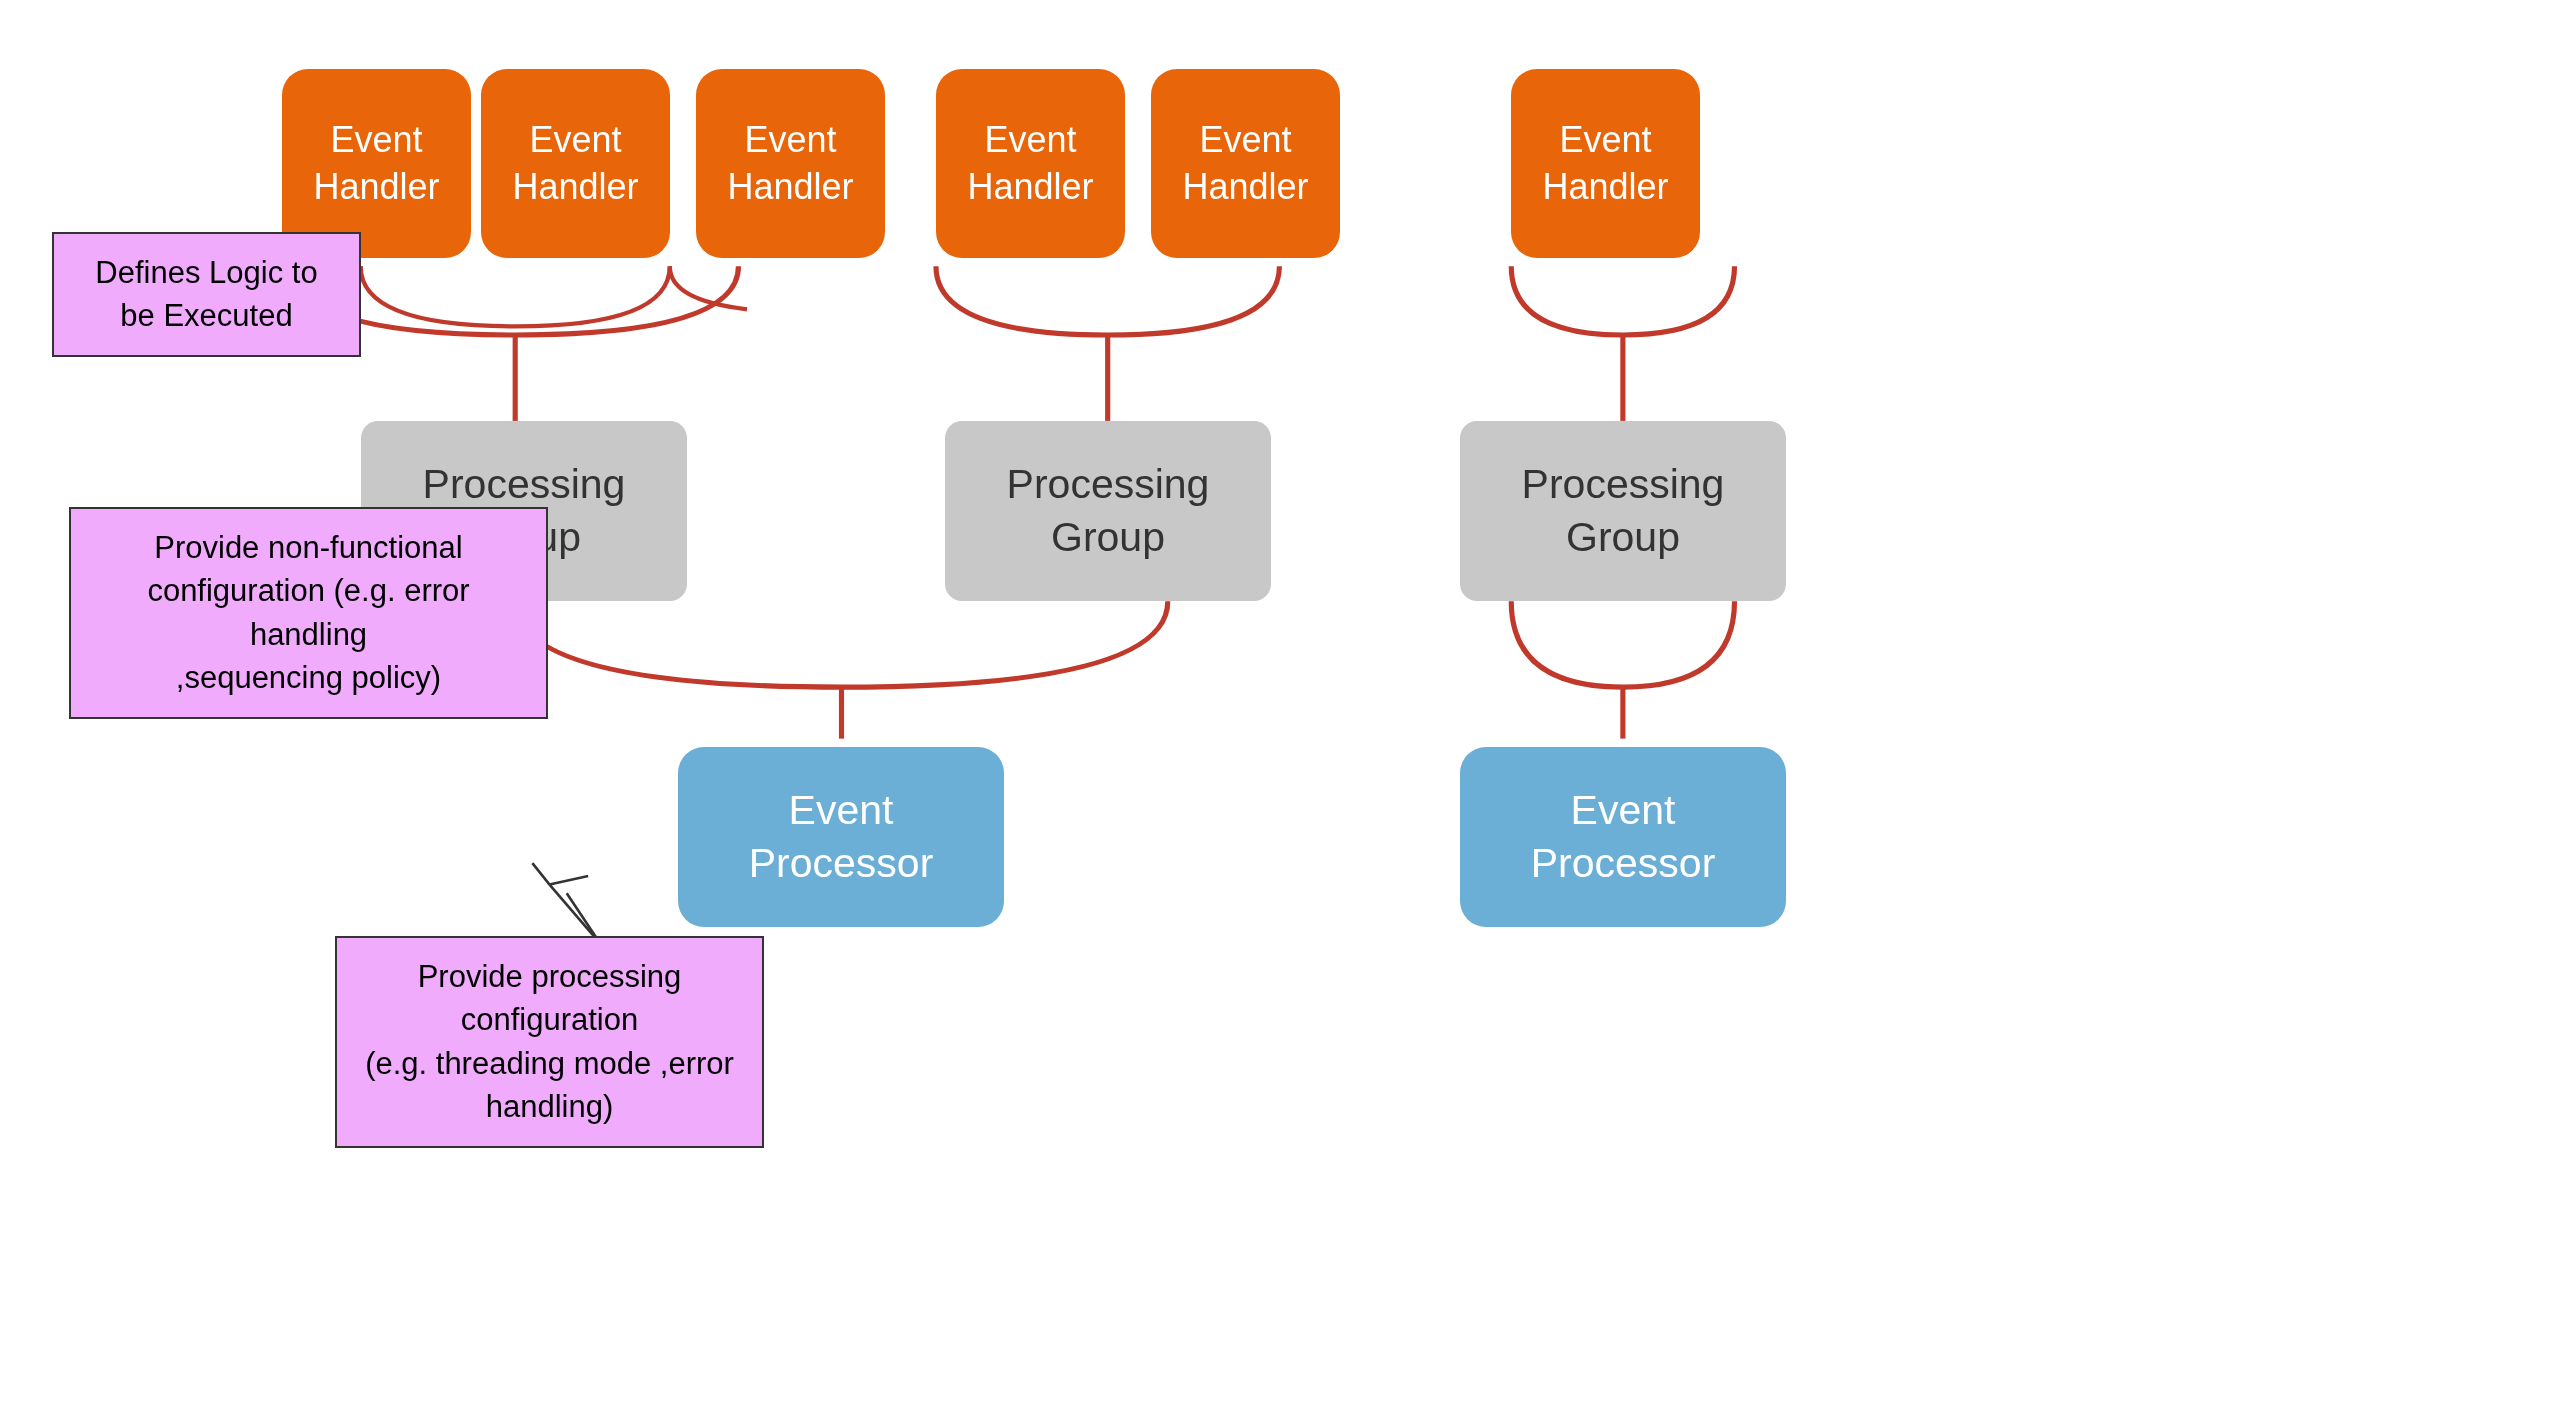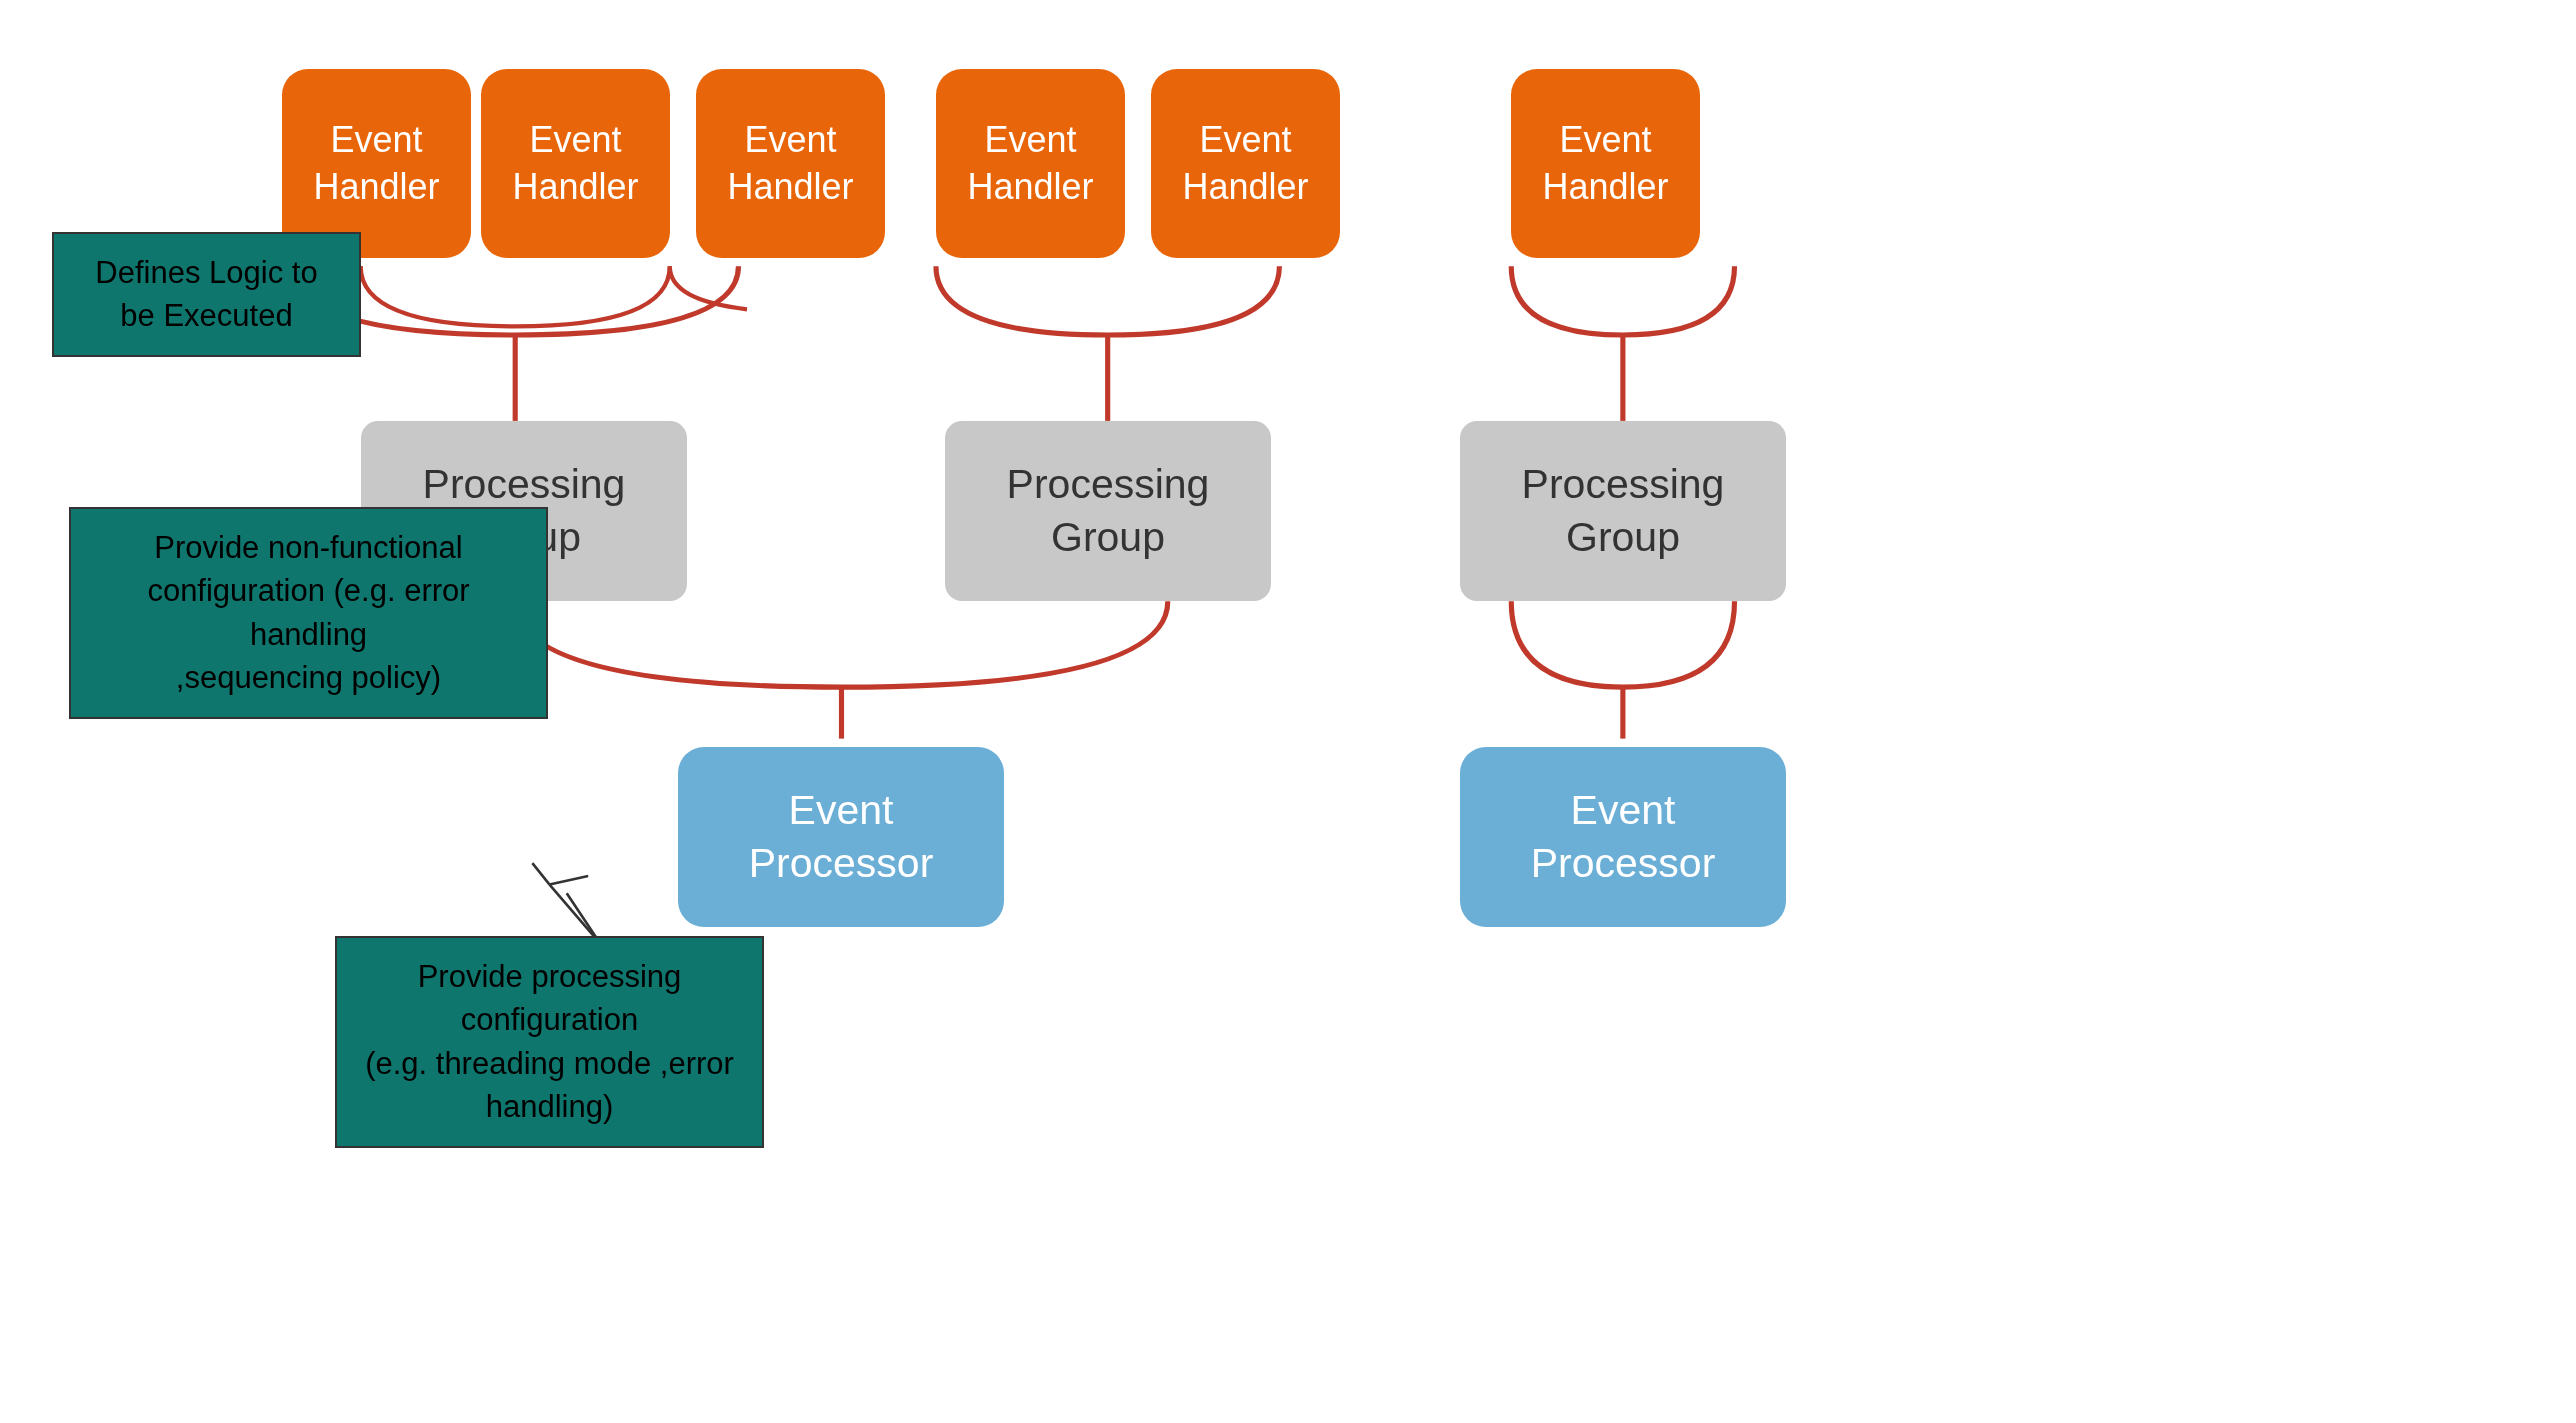--- a/index.html
+++ b/index.html
@@ -65,21 +65,21 @@
       text-align: center;
       color: white;
       font-size: 41px;
       line-height: 1.3;
     }
 
     
     .annotation-box {
       position: absolute;
       border: 2.6px solid #333;
-      background: #0f766e;
+      background: #f0abfc;
       padding: 17px 26px;
       font-size: 31px;
       text-align: center;
       line-height: 1.4;
     }
 
     svg.arrows {
       position: absolute;
       top: 0; left: 0;
       width: 2576px;

